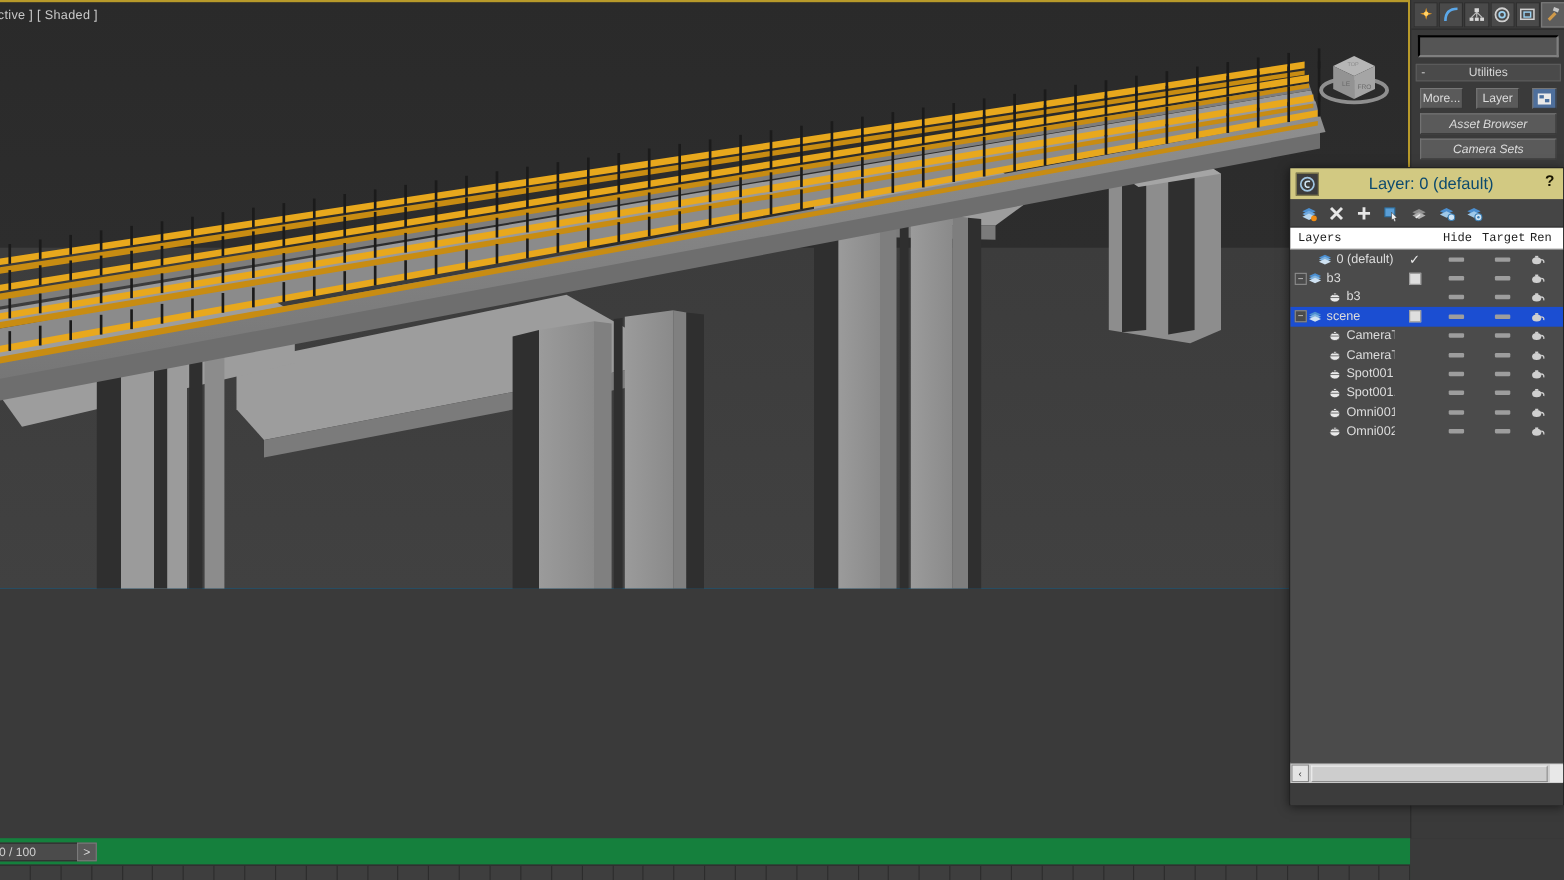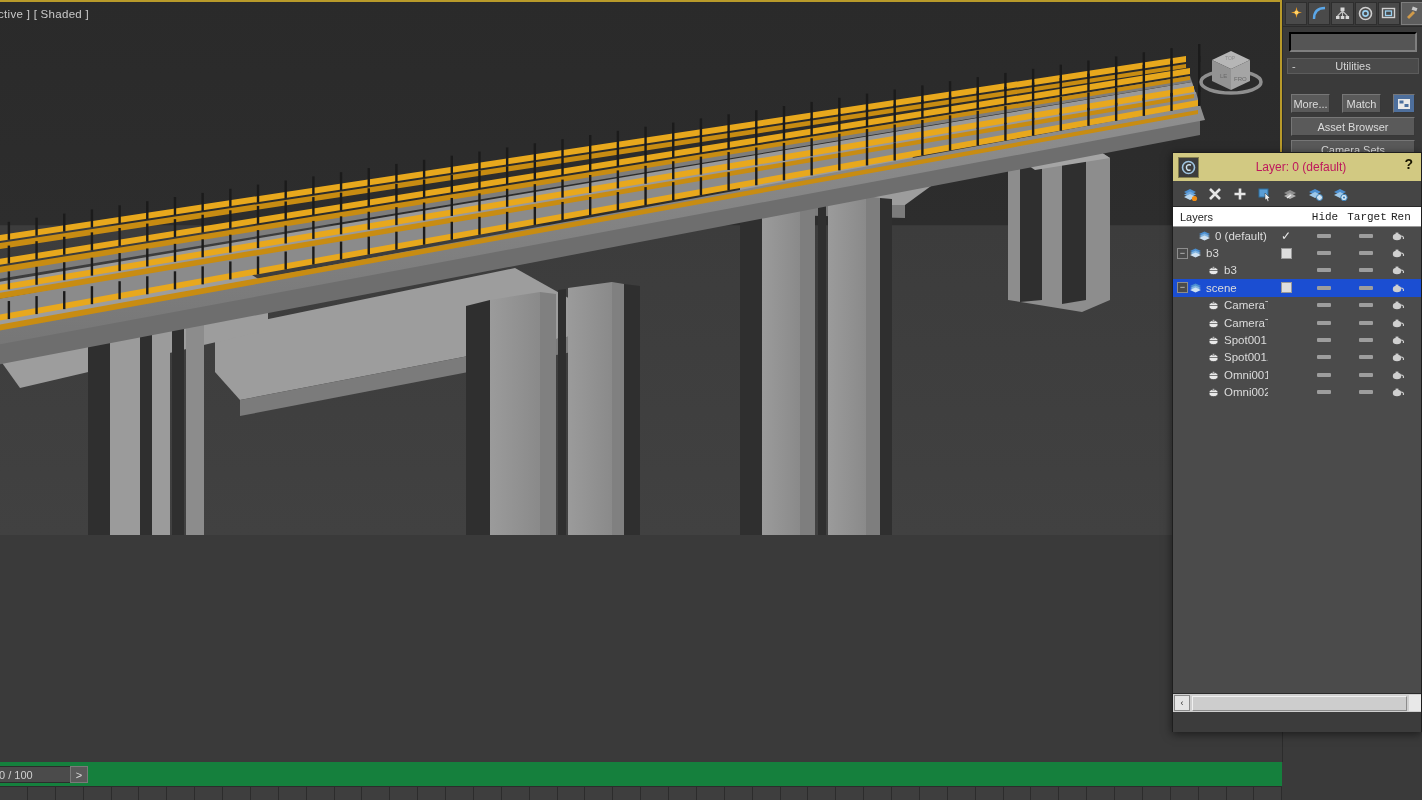--- a/index.html
+++ b/index.html
@@ -22,51 +22,51 @@
   
   .cmd-panel{position:absolute;left:1282px;top:0;width:140px;height:762px;background:#3a3a3a;border-left:1px solid #2c2c2c;z-index:20;}
   .cmd-tabs{display:flex;height:26px;background:#3a3a3a;border-bottom:1px solid #2b2b2b;padding-left:2px;align-items:center;gap:1px;}
   .cmd-tab{width:25px;height:23px;background:#4a4a4a;border:1px solid #2e2e2e;display:flex;align-items:center;justify-content:center;box-sizing:border-box;}
   .cmd-tab.active{background:#5d5d5d;border-color:#7d7d7d;}
   .name-field{margin:5px 6px 0 6px;height:20px;background:#555;border:2px inset #2b2b2b;box-sizing:border-box;}
   .rollout{margin:6px 4px 0 4px;}
   .rollout-hdr{height:16px;background:#4a4a4a;border:1px solid #5c5c5c;color:#d4d4d4;font-size:11px;
     display:flex;align-items:center;justify-content:center;position:relative;box-sizing:border-box;}
   .rollout-hdr .minus{position:absolute;left:4px;top:1px;font-size:11px;color:#cfcfcf;}
-  .btn-row{display:flex;gap:12px;margin-top:20px;padding:0 4px;}
+  .btn-row{display:flex;gap:12px;margin-top:6px;padding:0 4px;}
   .mx-btn{background:#5a5a5a;border:1px solid #767676;border-right-color:#383838;border-bottom-color:#383838;
     color:#dcdcdc;font-size:11px;height:19px;display:flex;align-items:center;justify-content:center;flex:1;box-sizing:border-box;}
-  .mx-btn.wide{margin:4px 4px 0 4px;}
+  .mx-btn.wide{margin:4px 4px 0 4px;font-style:italic;}
   .mx-btn.icon{flex:0 0 22px;background:#4e6f9c;}
 
   
   .timeline-area{position:absolute;left:0;top:762px;width:1282px;height:38px;background:#15803d;}
   .frame-box{position:absolute;left:-8px;top:4px;width:80px;height:17px;background:#4b4b4b;border:1px solid #2c2c2c;
     color:#cfcfcf;font-size:11px;display:flex;align-items:center;padding-left:6px;box-sizing:border-box;}
   .frame-next{position:absolute;left:70px;top:4px;width:18px;height:17px;background:#5a5a5a;border:1px solid #7a7a7a;
     color:#dcdcdc;font-size:11px;display:flex;align-items:center;justify-content:center;box-sizing:border-box;}
   .track-strip{position:absolute;left:0;top:24px;width:1282px;height:14px;background:#3e3e3e;border-top:1px solid #2c2c2c;
     display:flex;}
   .track-tick{flex:1;border-right:1px solid #2c2c2c;}
   .bottom-right{position:absolute;left:1282px;top:762px;width:140px;height:38px;background:#3a3a3a;}
 
   
   .layer-dlg{position:absolute;left:1172px;top:152px;width:250px;height:580px;background:#3c3c3c;
     border:1px solid #1e1e1e;z-index:60;box-shadow:0 2px 9px rgba(0,0,0,.55);box-sizing:border-box;}
   .dlg-title{height:28px;background:#d2c982;display:flex;align-items:center;position:relative;}
   .dlg-logo{width:21px;height:21px;margin-left:5px;background:#3c3c3c;border:1px solid #86804f;
     display:flex;align-items:center;justify-content:center;box-sizing:border-box;}
-  .dlg-title-txt{flex:1;text-align:center;color:#be185d;font-size:12px;padding-right:18px;}
+  .dlg-title-txt{flex:1;text-align:center;color:#0c4a6e;font-size:15px;padding-right:18px;}
   .dlg-help{position:absolute;right:8px;top:3px;color:#181400;font-size:14px;font-weight:bold;}
   .dlg-toolbar{height:25px;background:#454545;border-bottom:1px solid #2a2a2a;display:flex;align-items:center;
     padding-left:8px;gap:8px;}
   .tb-ic{width:17px;height:17px;display:flex;align-items:center;justify-content:center;}
   .list-head{height:19px;background:#ffffff;border-bottom:1px solid #9a9a9a;display:flex;align-items:center;
     font-size:11px;color:#1d1d1d;}
-  .lh-name{flex:1;padding-left:7px;}
+  .lh-name{flex:1;padding-left:7px;font-family:Liberation Mono, monospace;}
   .lh-col{width:36px;text-align:center;font-family:Liberation Mono, monospace;}
   .lh-col.hide{width:40px;}
   .lh-col.freeze{width:44px;}
   .lh-col.render{width:30px;text-align:left;padding-left:2px;}
   .list-body{background:#4b4b4b;height:466px;position:relative;overflow:hidden;}
   .lrow{height:17.4px;display:flex;align-items:center;font-size:11.5px;color:#dcdcdc;position:relative;}
   .lrow.sel{background:#1b4ed2;}
   .lrow .expander{width:11px;height:11px;border:1px solid #8d8d8d;background:#4b4b4b;color:#d8d8d8;font-size:9px;
     line-height:9px;text-align:center;margin-left:4px;box-sizing:border-box;}
   .lrow .exp-spacer{width:11px;margin-left:4px;}
@@ -467,21 +467,21 @@
 
   <div class="name-field"></div>
 
   <div class="rollout">
     <div class="rollout-hdr">
       <span class="minus">-</span>
       <span>Utilities</span>
     </div>
     <div class="btn-row">
       <div class="mx-btn">More...</div>
-      <div class="mx-btn">Match</div>
+      <div class="mx-btn">Layer</div>
       <div class="mx-btn icon">
         <svg width="14" height="12" viewBox="0 0 14 12">
           <rect x="1" y="1" width="12" height="10" fill="#e9e9e9"></rect>
           <rect x="2.5" y="2.5" width="4" height="3" fill="#4a6f9e"></rect>
           <rect x="7.5" y="6" width="4" height="3" fill="#4a6f9e"></rect>
         </svg>
       </div>
     </div>
     <div class="mx-btn wide">Asset Browser</div>
     <div class="mx-btn wide">Camera Sets</div>

